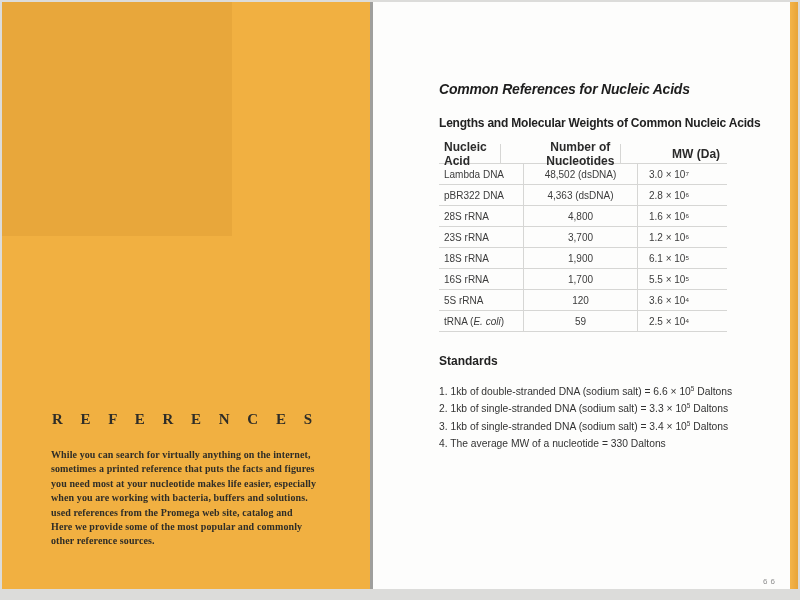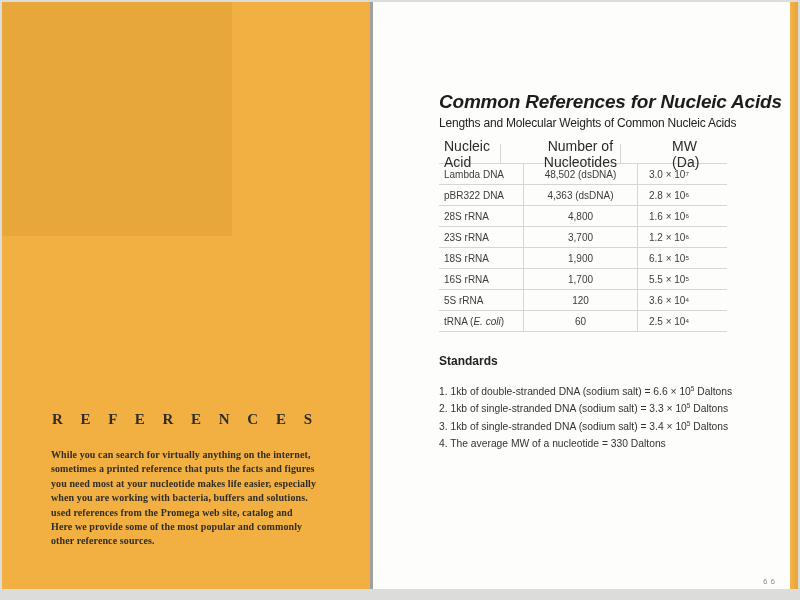--- a/index.html
+++ b/index.html
@@ -40,38 +40,38 @@
   
   .gutter { width:3px; background:var(--gutter_gray,#9f9f9d); }
   .edge-strip {
     width:8px;
     background:linear-gradient(90deg,#f4b449,#e8a438);
   }
 
   
   .page-right { flex:1; position:relative; background:var(--paper_white,#fdfdfc); }
   .section-heading {
-    position:absolute; left:66px; top:89px;
-    font-style:italic; font-weight:bold; font-size:19px;
+    position:absolute; left:66px; top:79px;
+    font-style:italic; font-weight:bold; font-size:14px;
     letter-spacing:-0.2px; color:#1d1d1d; white-space:nowrap;
   }
   .table-title {
     position:absolute; left:66px; top:114px;
-    font-weight:normal; font-size:12px; letter-spacing:-0.2px;
+    font-weight:bold; font-size:12px; letter-spacing:-0.2px;
     color:#222; white-space:nowrap;
   }
   .nt-table {
     position:absolute; left:66px; top:142px; width:288px;
     font-size:10px; color:#3c3c3c;
   }
   .t-row {
     display:flex; height:21px;
     border-bottom:1px solid var(--table_line,#d6d6d4);
   }
-  .t-row.head { height:20px; font-weight:normal; color:#2a2a2a; font-size:14px;gap:40px; }
+  .t-row.head { height:20px; font-weight:bold; color:#2a2a2a; font-size:12px;gap:40px; }
   .c { display:flex; align-items:center; height:100%; }
   .c1 { width:85px; padding-left:5px; border-right:1px solid var(--table_line,#d6d6d4); }
   .c2 { width:114px; justify-content:center; text-align:center; border-right:1px solid var(--table_line,#d6d6d4); }
   .c3 { width:89px; padding-left:11px; }
   sup { font-size:0.62em; line-height:0; }
   em { font-style:italic; }
 
   .standards { position:absolute; left:66px; top:352px; color:#333; }
   .standards .std-heading { font-weight:bold; font-size:12px; color:#222; margin-bottom:15px; }
   .standards .std-item { font-size:10.3px; line-height:17.4px; white-space:nowrap; }
@@ -144,21 +144,21 @@
             <div class="c c2">1,700</div>
             <div class="c c3">5.5 × 10<sup>5</sup></div>
           </div>
           <div class="t-row">
             <div class="c c1">5S rRNA</div>
             <div class="c c2">120</div>
             <div class="c c3">3.6 × 10<sup>4</sup></div>
           </div>
           <div class="t-row">
             <div class="c c1">tRNA (<em>E. coli</em>)</div>
-            <div class="c c2">60</div>
+            <div class="c c2">59</div>
             <div class="c c3">2.5 × 10<sup>4</sup></div>
           </div>
         </div>
 
       <div class="standards">
         <div class="std-heading">Standards</div>
       <div class="std-item">1. 1kb of double-stranded DNA (sodium salt) = 6.6 × 10<sup>5</sup> Daltons</div>
           <div class="std-item">2. 1kb of single-stranded DNA (sodium salt) = 3.3 × 10<sup>5</sup> Daltons</div>
           <div class="std-item">3. 1kb of single-stranded DNA (sodium salt) = 3.4 × 10<sup>5</sup> Daltons</div>
           <div class="std-item">4. The average MW of a nucleotide = 330 Daltons</div>

